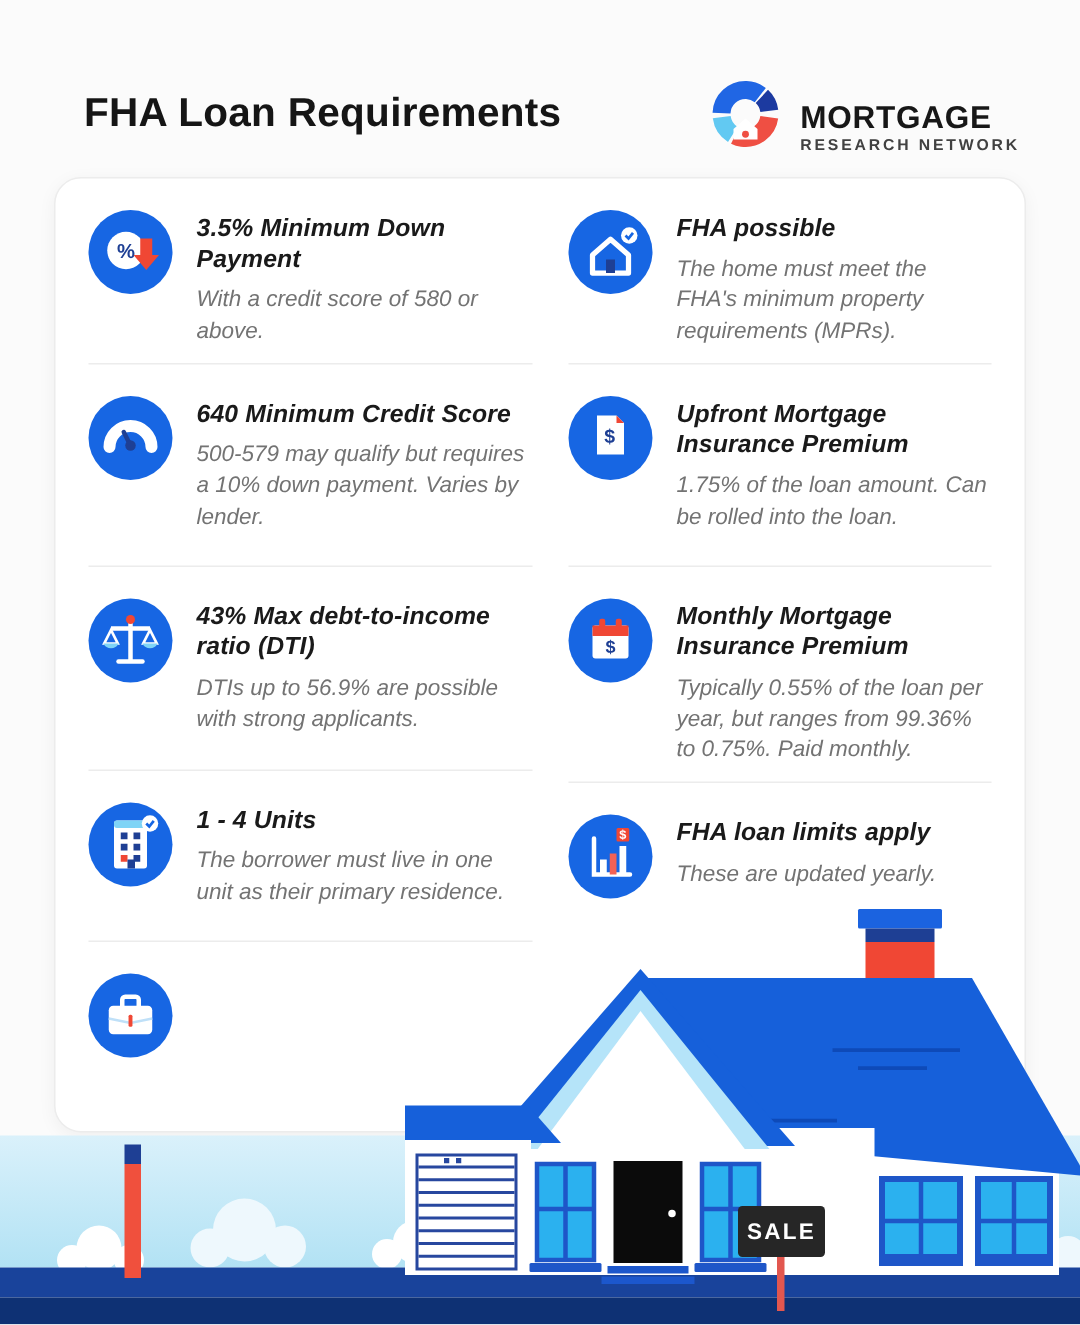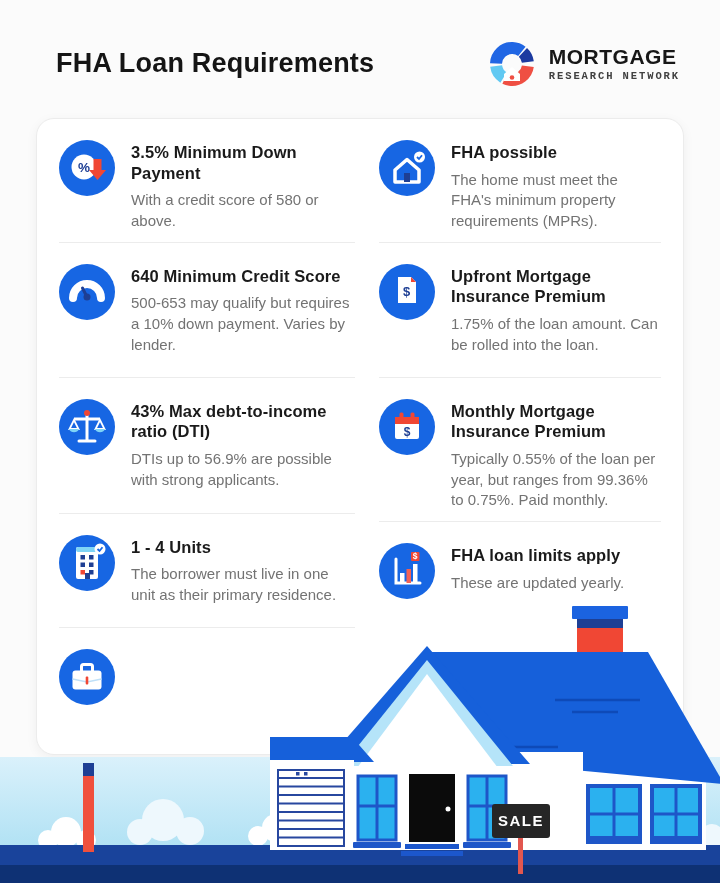--- a/index.html
+++ b/index.html
@@ -4,48 +4,48 @@
 <style>
   * { margin:0; padding:0; box-sizing:border-box; }
   html,body { width:720px; height:883px; }
   body {
     position:relative;
     font-family:"Liberation Sans", sans-serif;
     background:#fbfbfb;
     overflow:hidden;
   }
   
-  .header { position:absolute; left:0; top:4px; width:720px; height:110px; }
+  .header { position:absolute; left:0; top:16px; width:720px; height:110px; }
   .page-title {
     position:absolute; left:56px; top:44px;
     font-size:27px; font-weight:800; color:#151515; letter-spacing:.2px;
   }
-  .logo { position:absolute; right:40px; top:33px; display:flex; align-items:center; gap:10px; }
+  .logo { position:absolute; right:40px; top:33px; display:flex; align-items:flex-end; gap:10px; }
   .logo-text { display:flex; flex-direction:column; line-height:1.05; }
   .logo-primary { font-size:21px; font-weight:800; color:#171717; letter-spacing:.5px; }
-  .logo-secondary { font-size:10.5px; font-weight:700; color:#414141; letter-spacing:1.9px; margin-top:2px;font-family:Liberation Mono, monospace; }
+  .logo-secondary { font-size:10.5px; font-weight:700; color:#414141; letter-spacing:1.9px; margin-top:2px; }
   
   .card {
     position:absolute; left:36px; top:118px; width:648px; height:637px;
     background:#ffffff; border:1px solid #ececec; border-radius:18px;
     box-shadow:0 3px 12px rgba(0,0,0,.05);
     z-index:1;
   }
   .cols { display:grid; grid-template-columns:296px 282px; column-gap:24px; padding-left:22px; }
   ul.req-col { list-style:none; }
   li.req-item {
     display:flex; gap:16px; padding-top:21px; padding-bottom:10px;
     border-bottom:1px solid #ececec;
   }
   li.req-item.no-divider { border-bottom:none; }
   .icon-circle {
     width:56px; height:56px; border-radius:50%; background:#1766e3;
     flex-shrink:0; display:flex; align-items:center; justify-content:center;
   }
-  .req-text { flex:1; padding-top:2px; }
+  .req-text { flex:1; padding-top:2px;font-style:italic; }
   .req-title { font-size:16.5px; font-weight:800; color:#1a1a1a; line-height:1.25; margin-bottom:7px; letter-spacing:.1px; }
   .req-desc { font-size:15px; color:#737373; line-height:1.38; }
   
   .illustration { position:absolute; left:0; top:600px; width:720px; height:283px; z-index:3; }
 </style>
 </head>
 <body>
 
 <div class="header">
   <div class="page-title">FHA Loan Requirements</div>
@@ -88,21 +88,21 @@
       <li class="req-item" style="min-height:135px">
         <span class="icon-circle">
           <svg width="56" height="56" viewBox="0 0 56 56">
             <path d="M14 34 A14 14 0 0 1 42 34" fill="none" stroke="#ffffff" stroke-width="8" stroke-linecap="round"></path>
             <line x1="28" y1="33" x2="23.5" y2="24" stroke="#1e3f94" stroke-width="3" stroke-linecap="round"></line>
             <circle cx="28" cy="33" r="3.5" fill="#1e3f94"></circle>
           </svg>
         </span>
         <div class="req-text">
           <div class="req-title">640 Minimum Credit Score</div>
-          <p class="req-desc">500-653 may qualify but requires a 10% down payment. Varies by lender.</p>
+          <p class="req-desc">500-579 may qualify but requires a 10% down payment. Varies by lender.</p>
         </div>
       </li>
 
       <li class="req-item" style="min-height:136px">
         <span class="icon-circle">
           <svg width="56" height="56" viewBox="0 0 56 56">
             <line x1="28" y1="15" x2="28" y2="41" stroke="#ffffff" stroke-width="3"></line>
             <line x1="15" y1="20" x2="41" y2="20" stroke="#ffffff" stroke-width="3"></line>
             <line x1="20" y1="42" x2="36" y2="42" stroke="#ffffff" stroke-width="3" stroke-linecap="round"></line>
             <circle cx="28" cy="14" r="3" fill="#f04734"></circle>

